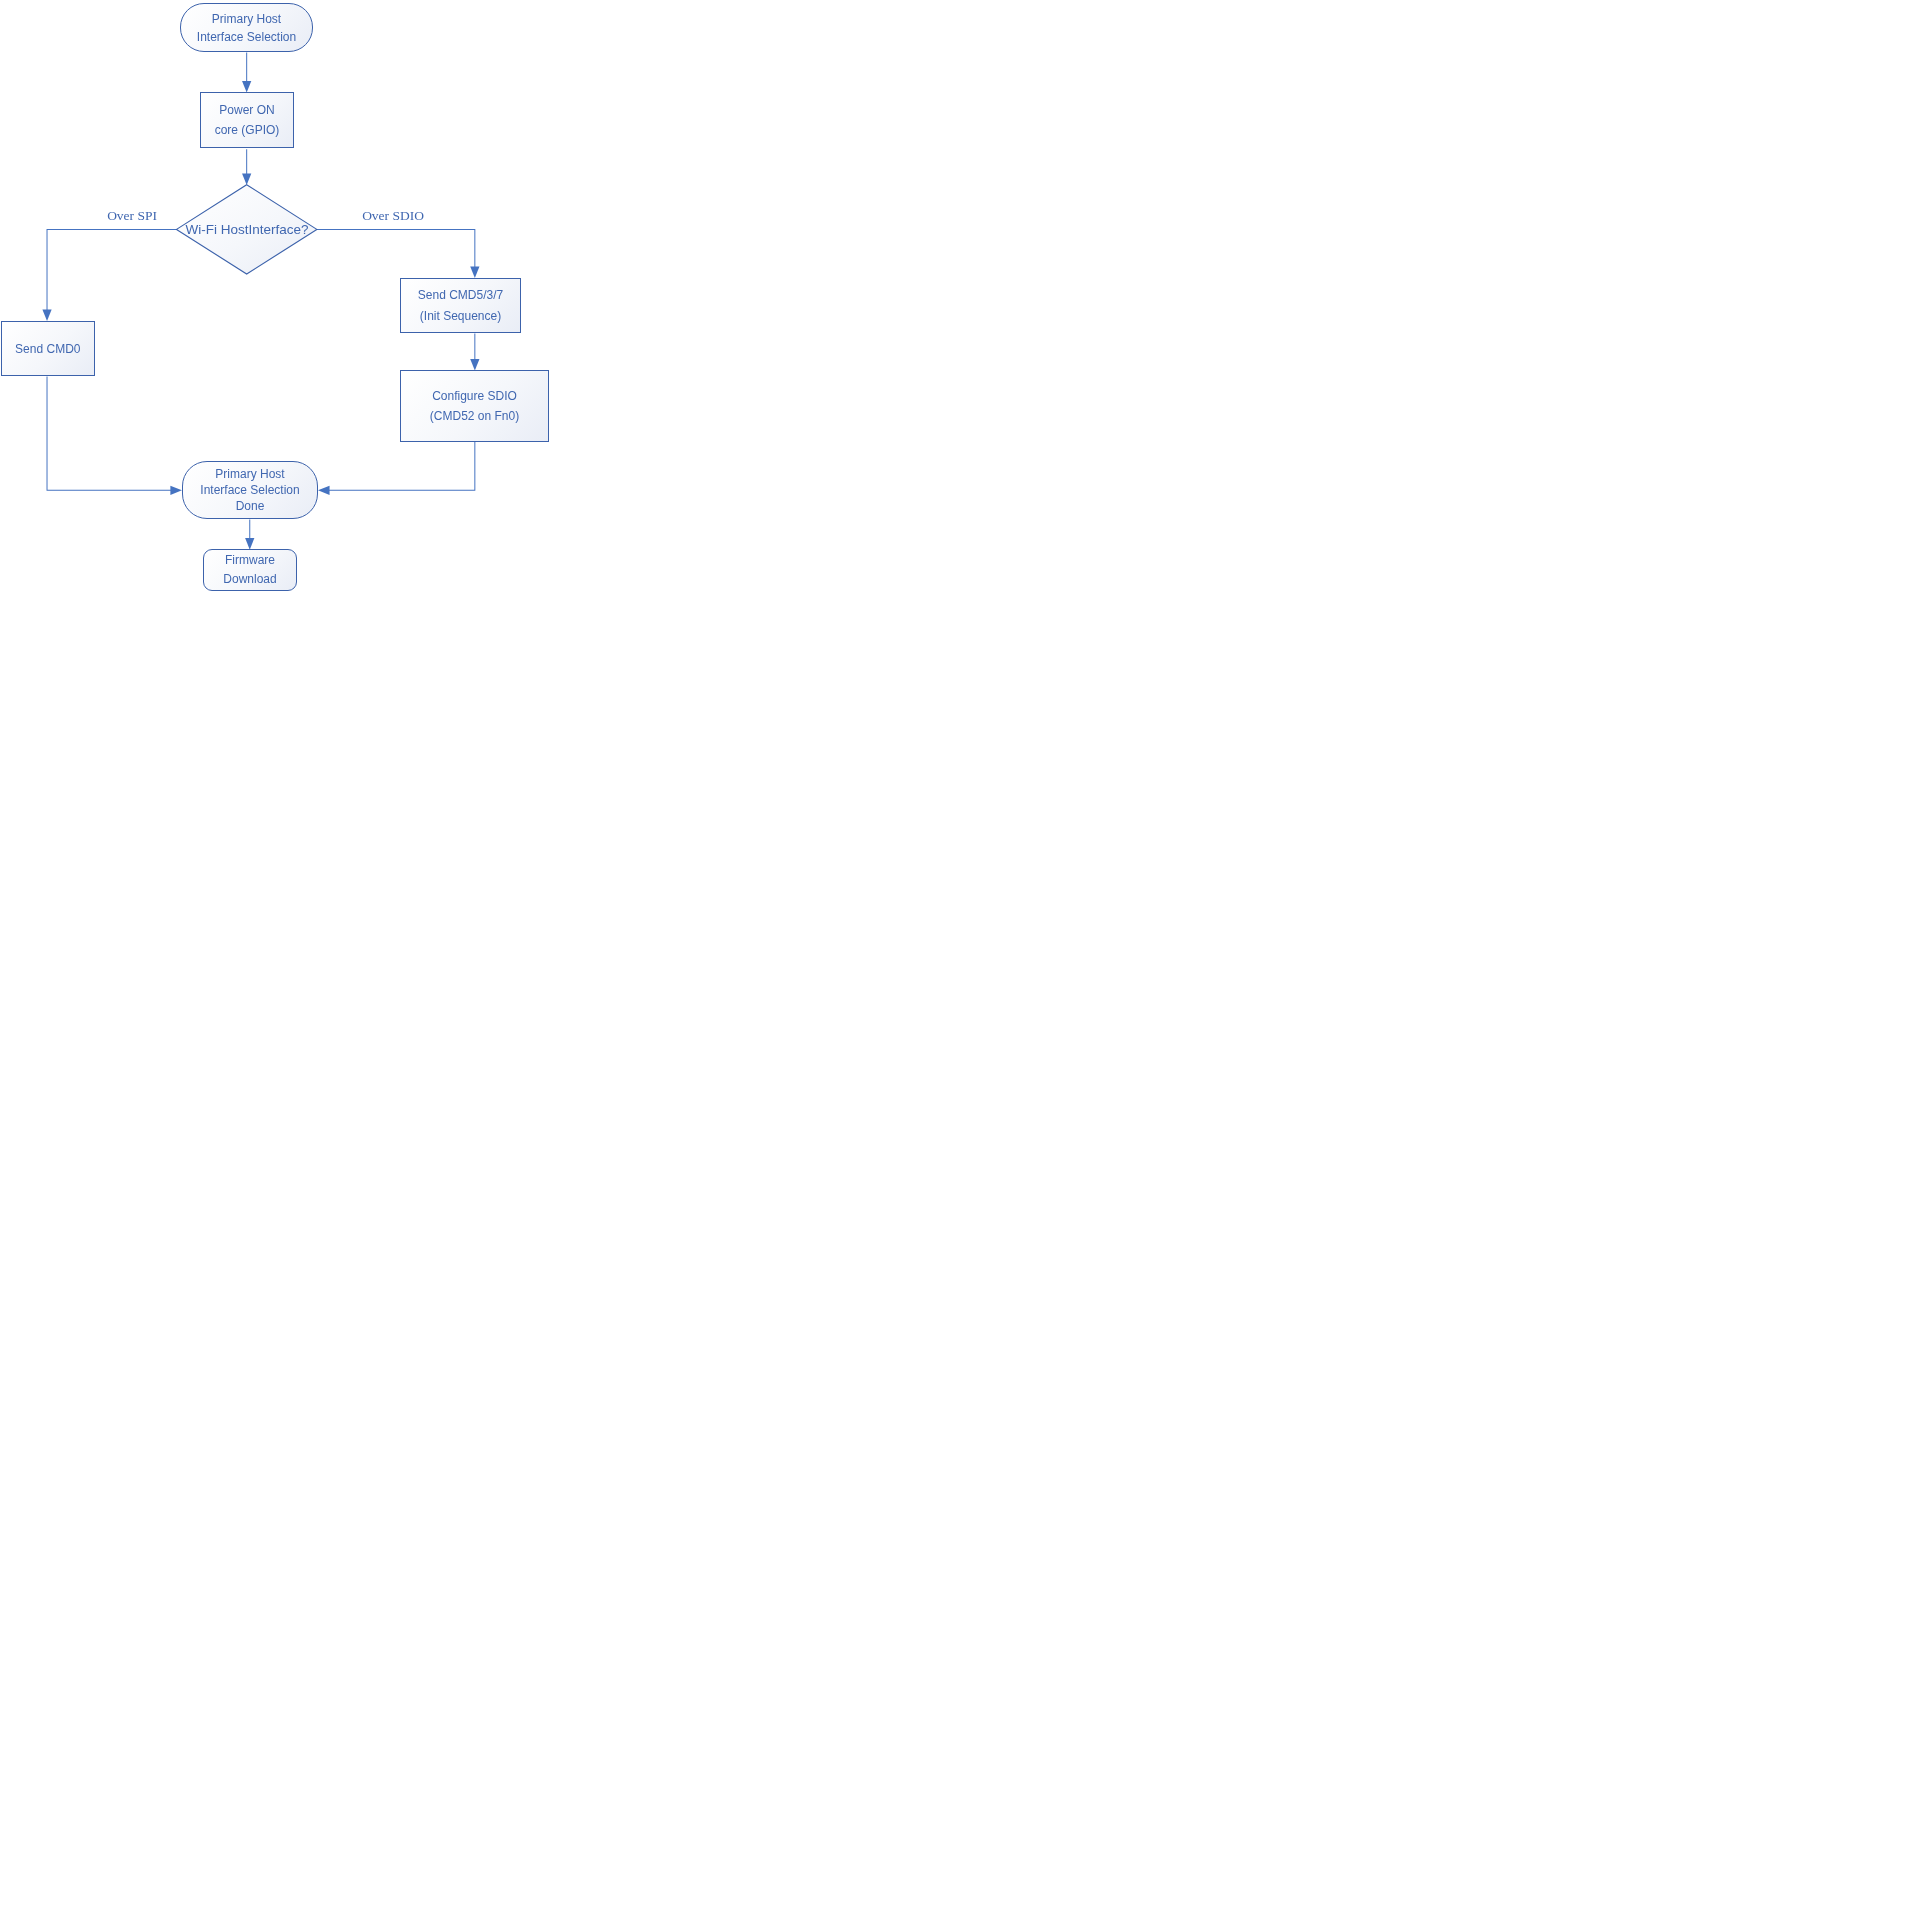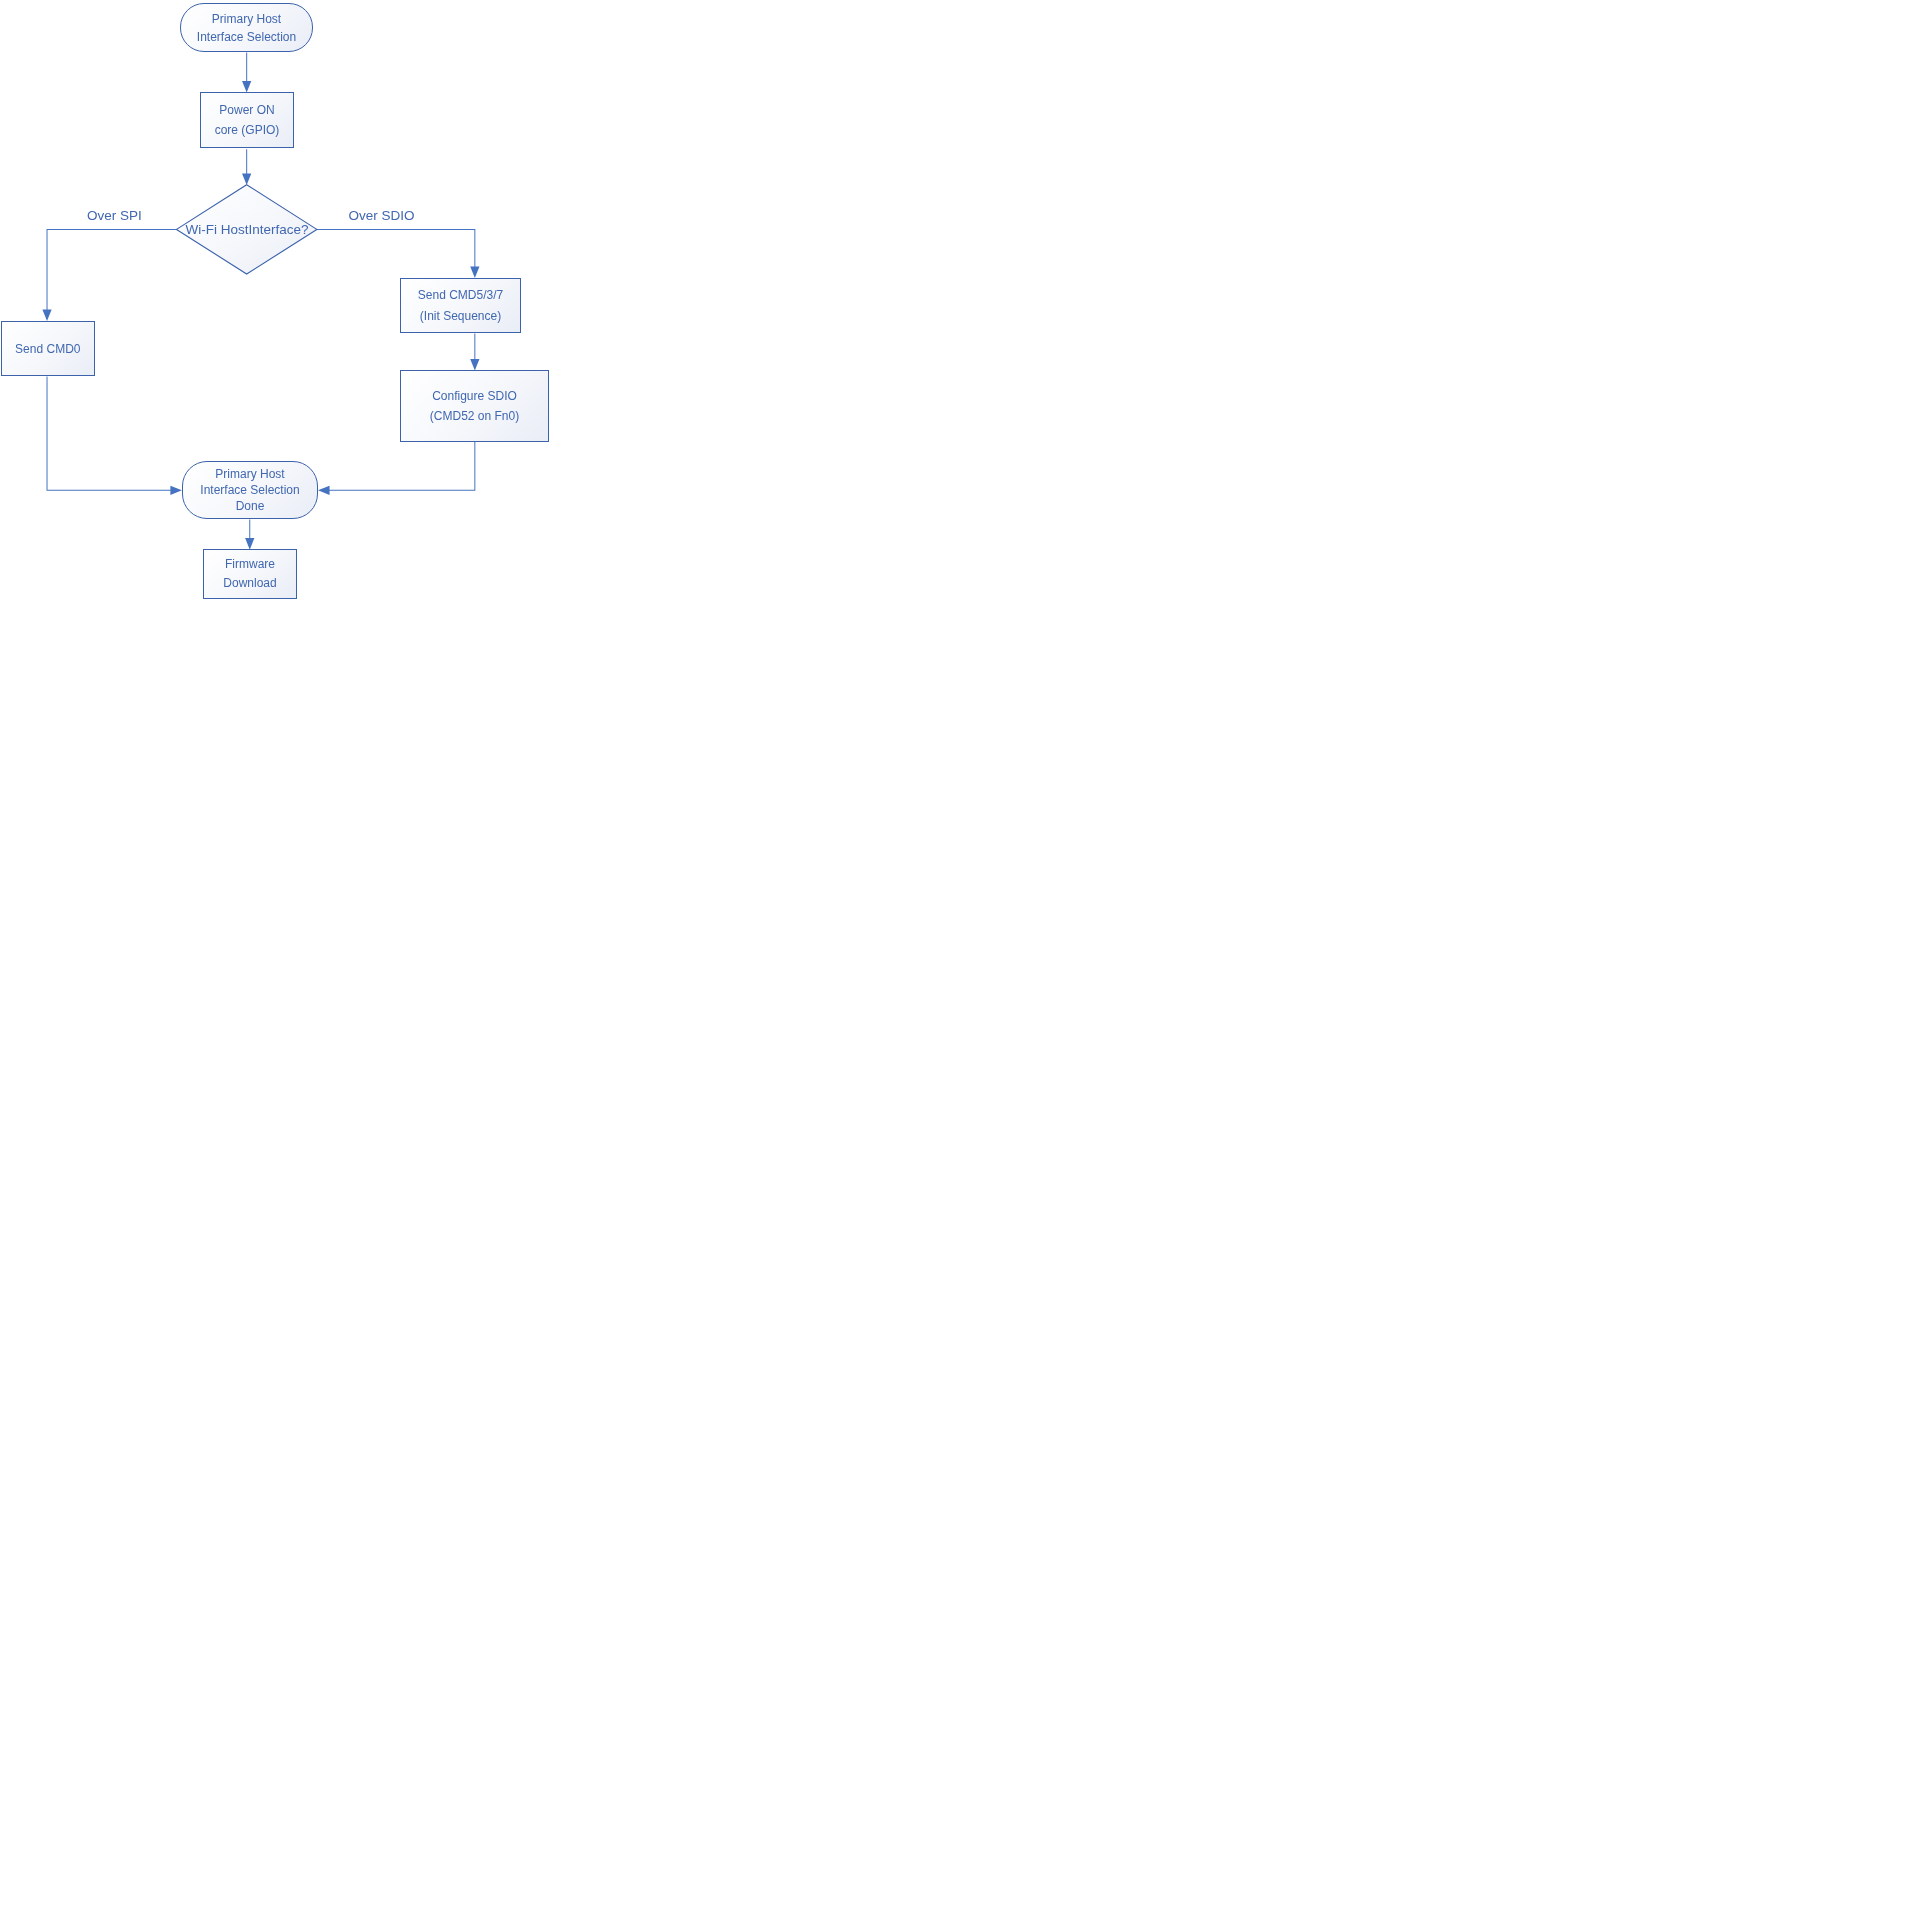--- a/index.html
+++ b/index.html
@@ -56,24 +56,25 @@
     background: transparent;
   }
   .diamond-label .line {
     display: block;
     white-space: nowrap;
     line-height: 1.6;
   }
   .edge-label {
     position: absolute;
     width: 85px;
-    text-align: center;
+    text-align: right;
     color: #4067b0;
     font-size: 13.5px;
     white-space: nowrap;
+    font-family: Liberation Serif, serif;
   }
 </style>
 </head>
 <body>
 
 <div class="canvas">
 
   <svg class="wires" viewBox="0 0 1427 1572" aria-hidden="true">
     <defs>
       <linearGradient id="nodeGrad" x1="0" y1="0" x2="1" y2="1">
@@ -141,19 +142,19 @@
     <span class="line">Configure SDIO</span>
     <span class="line">(CMD52 on Fn0)</span>
   </div>
 
   <div class="node terminator done-node" style="left:182px; top:461px; width:136px; height:58px;">
     <span class="line">Primary Host</span>
     <span class="line">Interface Selection</span>
     <span class="line">Done</span>
   </div>
 
-  <div class="node firmware-node" style="left:203px; top:549px; width:94px; height:50px;">
+  <div class="node firmware-node" style="left:203px; top:549px; width:94px; height:42px;border-radius:9px;">
     <span class="line">Firmware</span>
     <span class="line">Download</span>
   </div>
 
 </div>
 
 
 </body></html>

